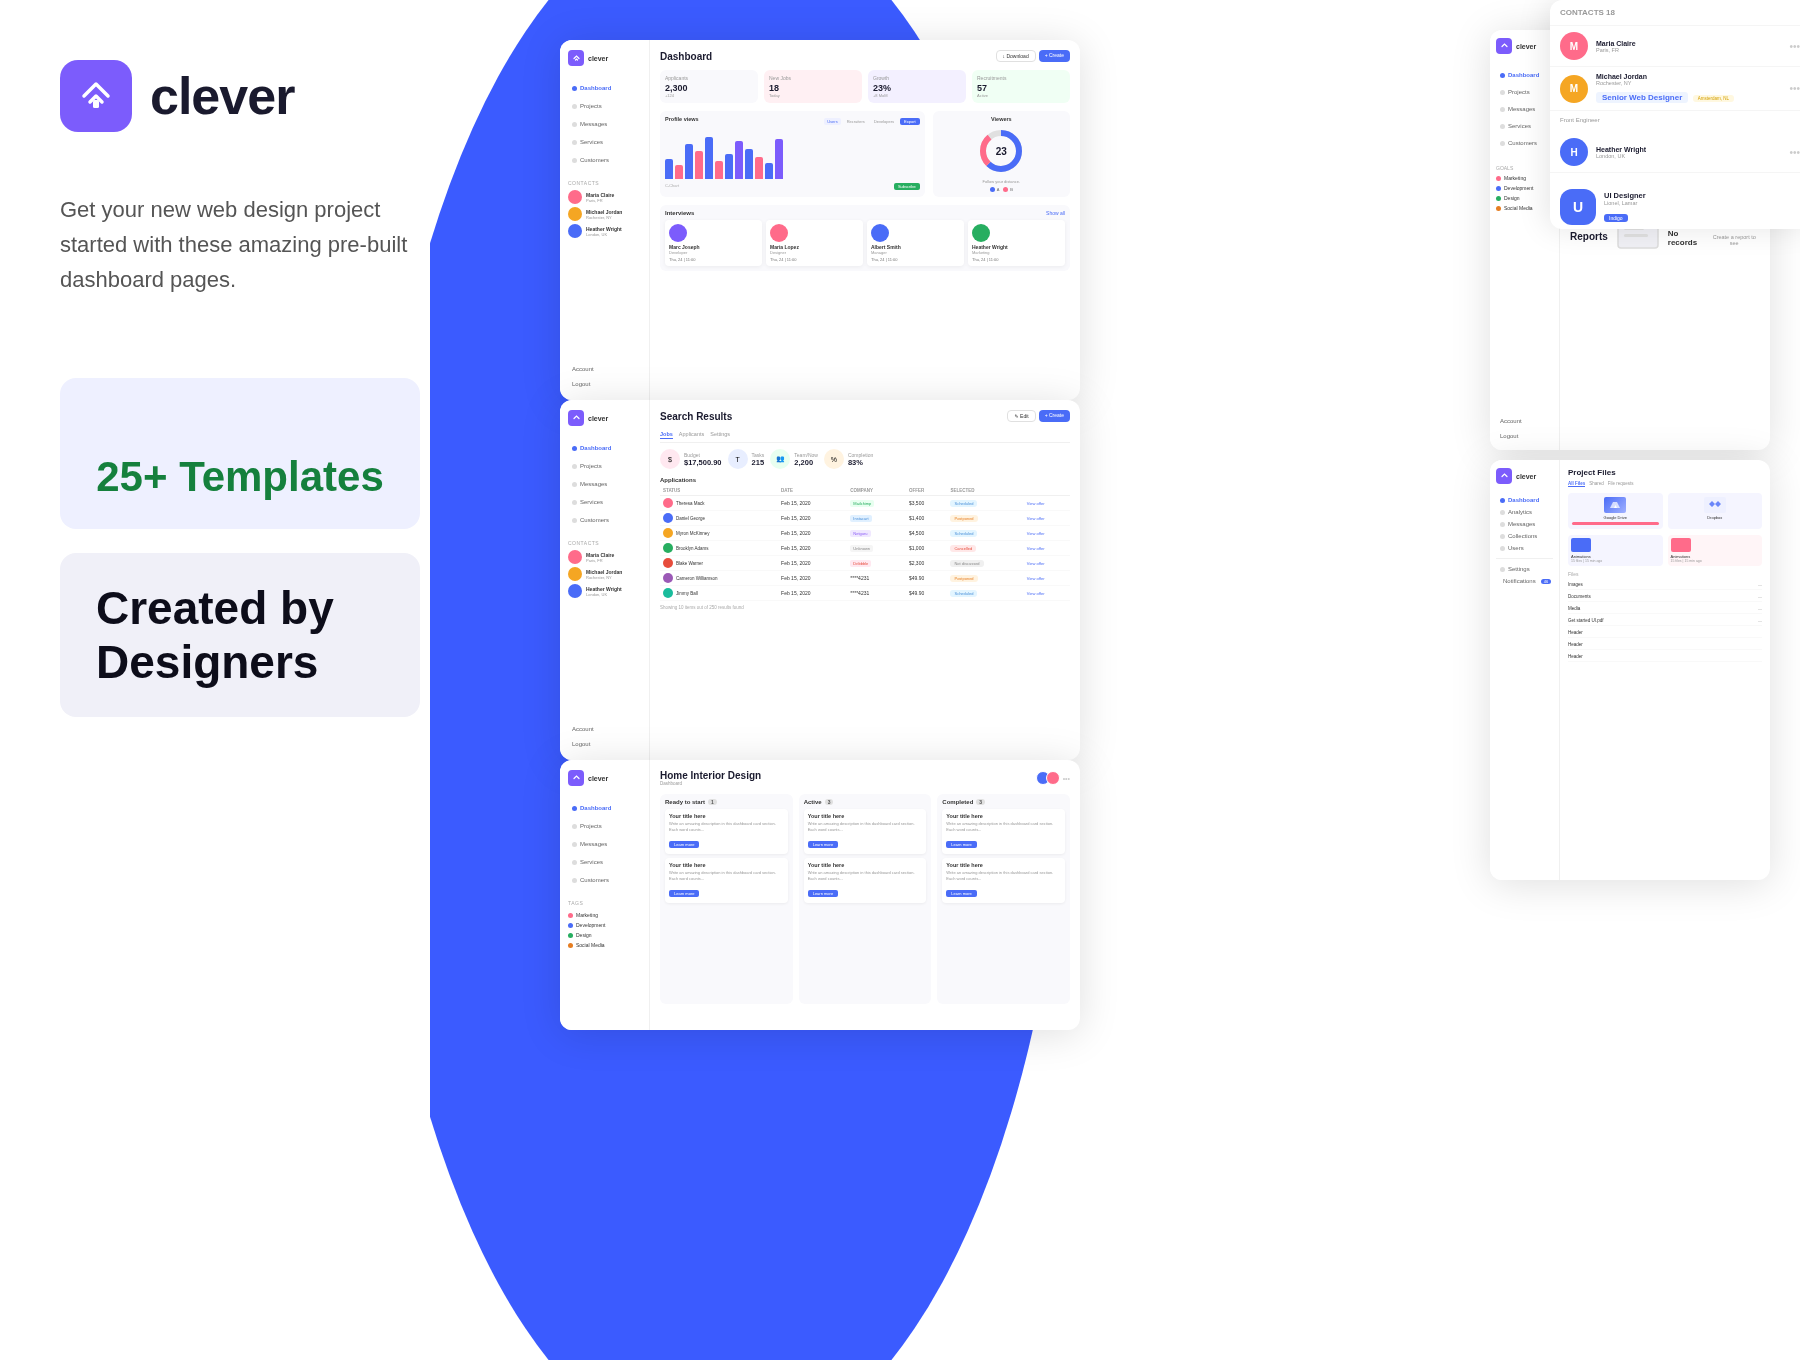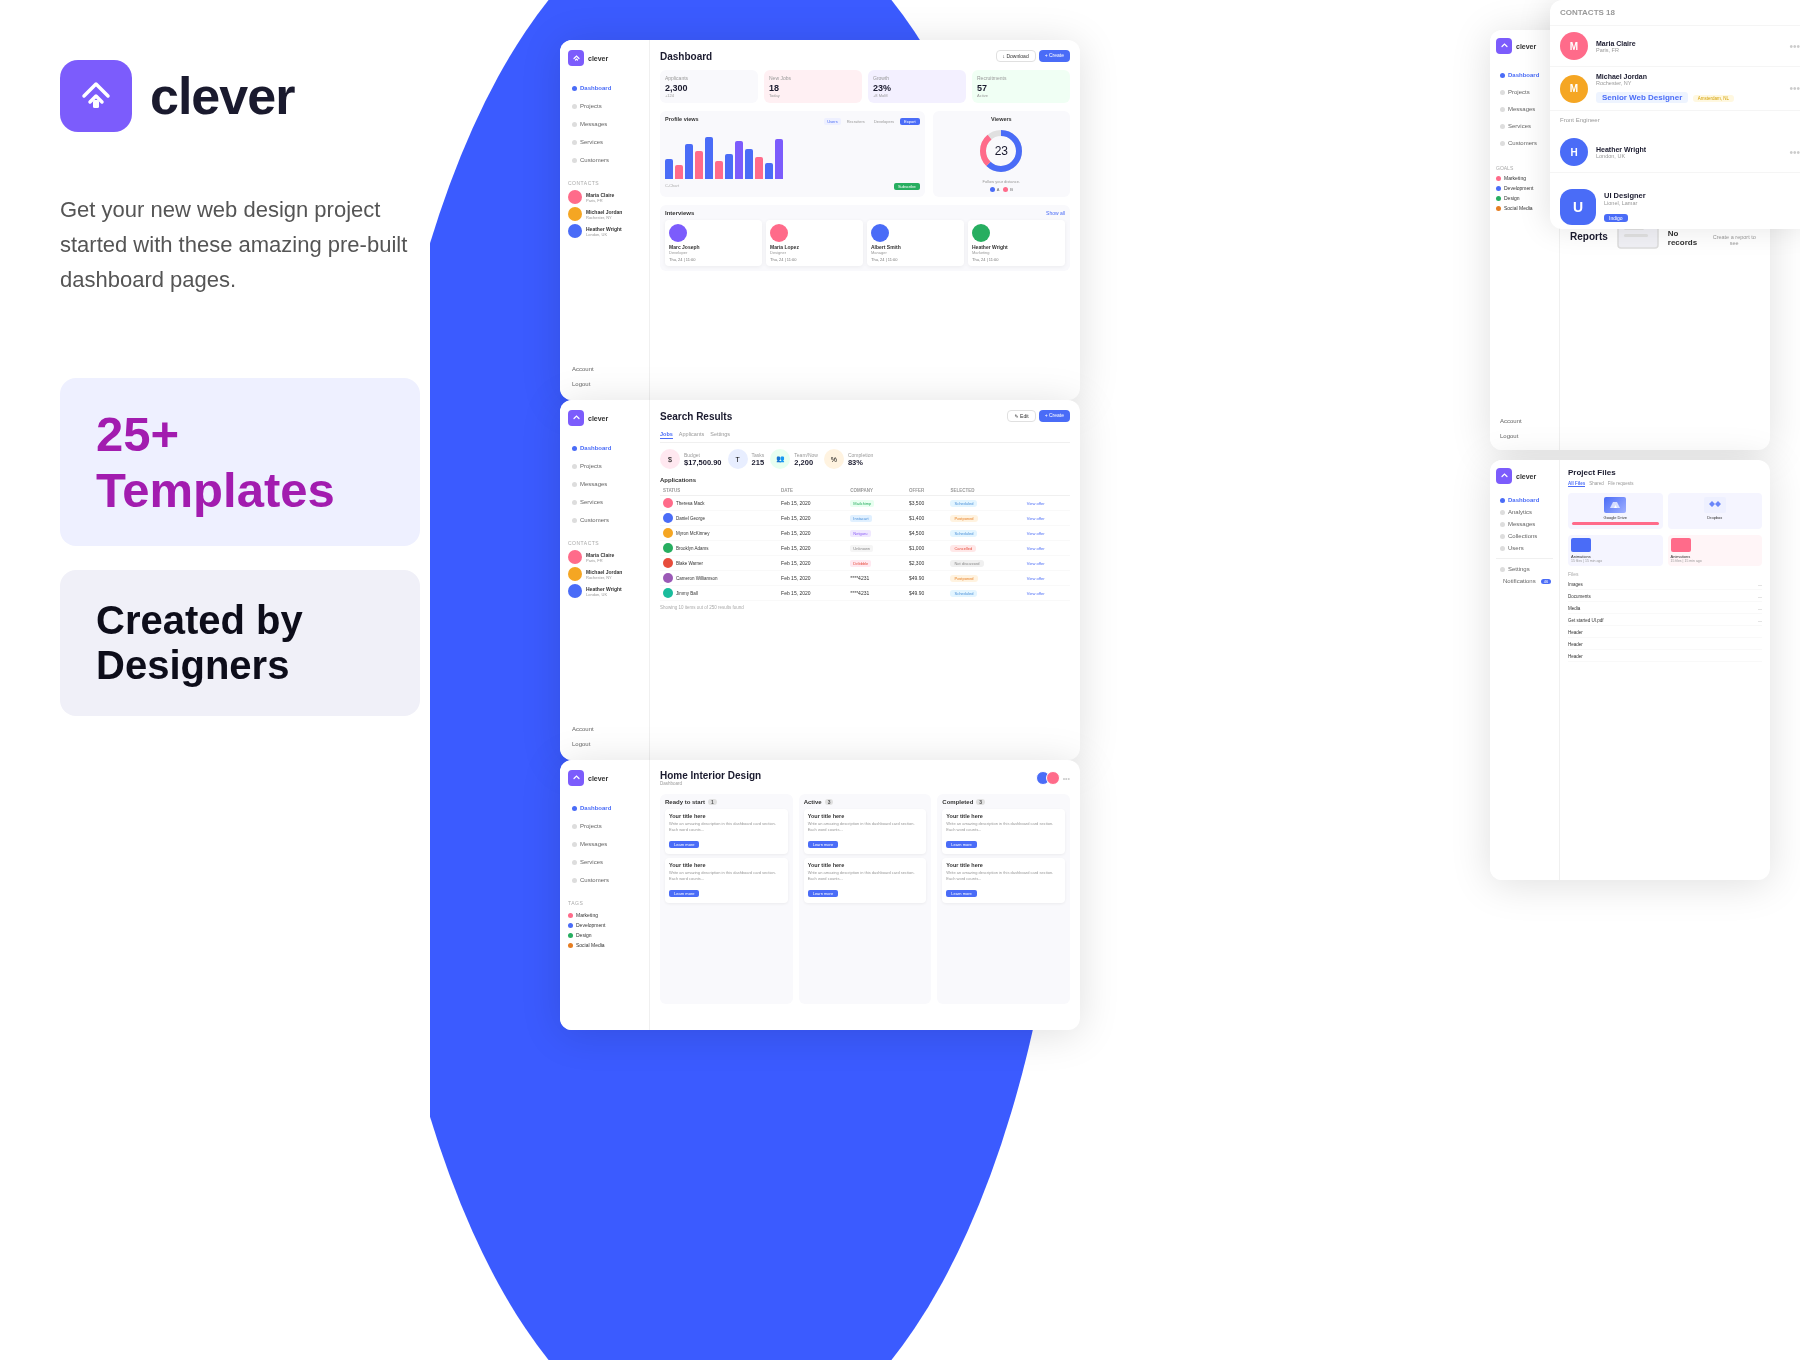--- a/index.html
+++ b/index.html
@@ -78,31 +78,32 @@
       display: flex;
       align-items: center;
       justify-content: center;
     }
 
     .badge-templates {
       background: #EEF0FF;
     }
 
     .badge-templates span {
-      font-size: 49px;
+      font-size: 42px;
       font-weight: 900;
-      color: #a21caf;
+      color: #15803d;
+      margin-top: 47px;
     }
 
     .badge-designers {
       background: #F0F0F8;
     }
 
     .badge-designers span {
-      font-size: 40px;
+      font-size: 46px;
       font-weight: 800;
       color: #0d0d1a;
     }
 
     
     .right-panel {
       position: absolute;
       left: 430px; top: 0;
       width: 1370px;
       height: 1360px;
@@ -360,22 +361,22 @@
       width: 46px;
       height: 46px;
       margin: 2px auto;
     }
 
     .donut-num {
       position: absolute;
       top: 50%;
       left: 50%;
       transform: translate(-50%, -50%);
-      font-size: 12px;
-      font-weight: 400;
+      font-size: 10px;
+      font-weight: 700;
       color: #1a1a2e;
     }
 
     
     .interviews-section {
       background: #f9f9fc;
       border-radius: 6px;
       padding: 5px;
     }
 

